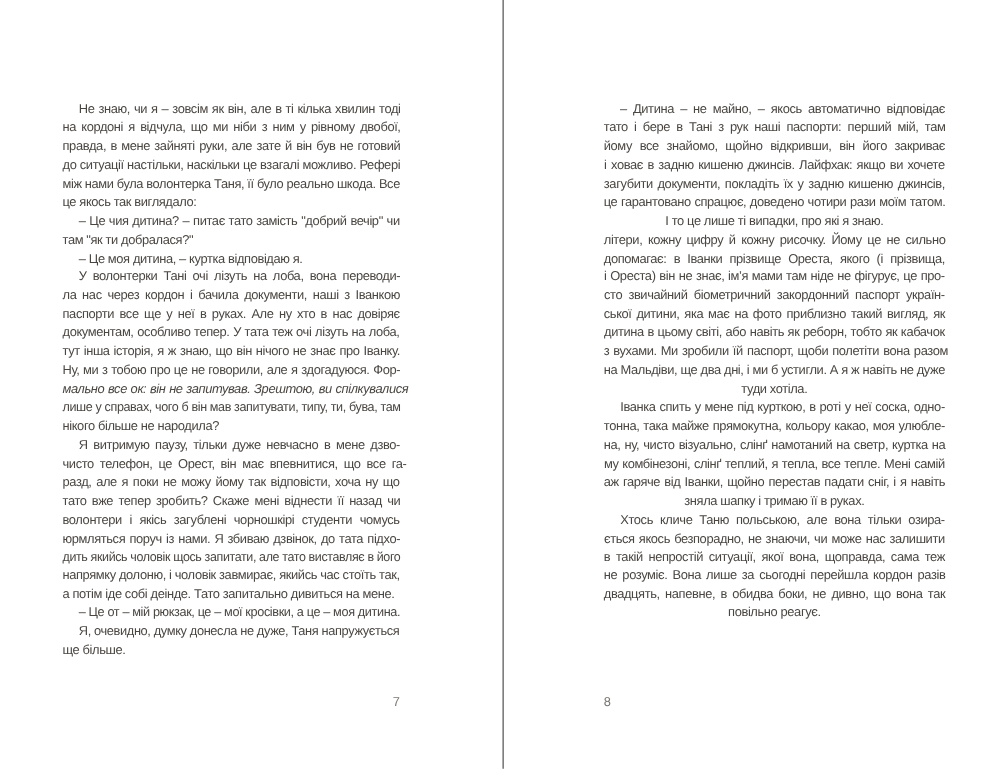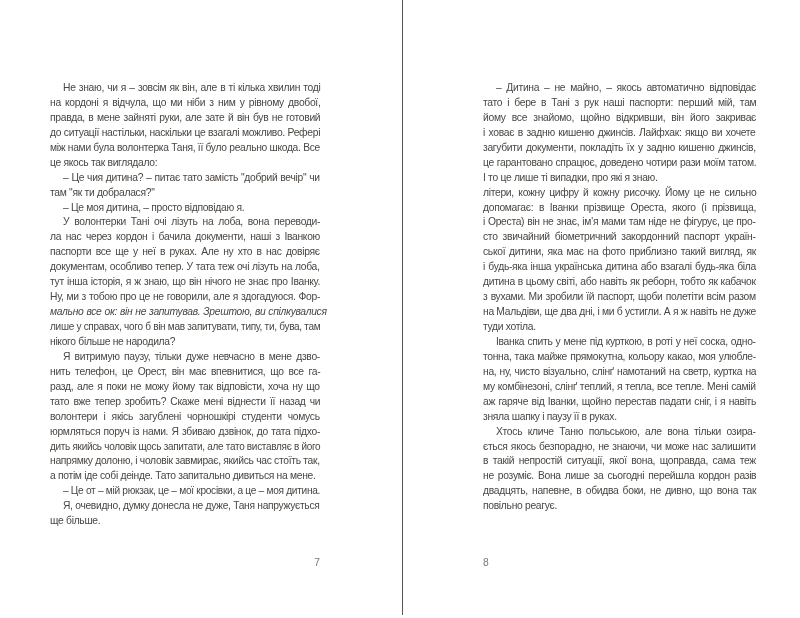--- a/index.html
+++ b/index.html
@@ -56,68 +56,67 @@
 
   <div class="page page-left" style="color: rgb(74, 70, 66);">
       <div class="line indent j" style="color: rgb(74, 70, 66); text-align: right;"><span style="word-spacing: 0.615385px;">Не знаю, чи я – зовсім як він, але в ті кілька хвилин тоді</span></div>
       <div class="line j" style="color: rgb(74, 70, 66);"><span style="word-spacing: 1.63636px;">на кордоні я відчула, що ми ніби з ним у рівному двобої,</span></div>
       <div class="line j" style="color: rgb(74, 70, 66);"><span style="word-spacing: 0.909091px;">правда, в мене зайняті руки, але зате й він був не готовий</span></div>
       <div class="line j" style="color: rgb(74, 70, 66);"><span style="word-spacing: 0.142857px;">до ситуації настільки, наскільки це взагалі можливо. Рефері</span></div>
       <div class="line j" style="color: rgb(74, 70, 66);"><span style="transform: scaleX(0.99631);">між нами була волонтерка Таня, її було реально шкода. Все</span></div>
       <div class="line" style="color: rgb(74, 70, 66);"><span>це якось так виглядало:</span></div>
       <div class="line indent j" style="color: rgb(74, 70, 66);"><span style="word-spacing: 0.4px;">– Це чия дитина? – питає тато замість "добрий вечір" чи</span></div>
       <div class="line" style="color: rgb(74, 70, 66);"><span>там "як ти добралася?"</span></div>
-      <div class="line indent" style="color: rgb(74, 70, 66);"><span>– Це моя дитина, – просто відповідаю я.</span></div>
+      <div class="line indent" style="color: rgb(74, 70, 66);"><span>– Це моя дитина, – куртка відповідаю я.</span></div>
       <div class="line indent j" style="color: rgb(74, 70, 66);"><span style="word-spacing: 2.375px;">У волонтерки Тані очі лізуть на лоба, вона переводи-</span></div>
       <div class="line j" style="color: rgb(74, 70, 66);"><span style="word-spacing: 2px;">ла нас через кордон і бачила документи, наші з Іванкою</span></div>
       <div class="line j" style="color: rgb(74, 70, 66);"><span style="word-spacing: 1.75px;">паспорти все ще у неї в руках. Але ну хто в нас довіряє</span></div>
       <div class="line j" style="color: rgb(74, 70, 66);"><span style="word-spacing: 0.333333px;">документам, особливо тепер. У тата теж очі лізуть на лоба,</span></div>
       <div class="line j" style="color: rgb(74, 70, 66);"><span style="word-spacing: 0.583333px;">тут інша історія, я ж знаю, що він нічого не знає про Іванку.</span></div>
       <div class="line j" style="color: rgb(74, 70, 66);"><span style="word-spacing: 0.363636px;">Ну, ми з тобою про це не говорили, але я здогадуюся. Фор-</span></div>
       <div class="line j" style="color: rgb(74, 70, 66); font-style: italic;"><span style="word-spacing: 0.375px;">мально все ок: він не запитував. Зрештою, ви спілкувалися</span></div>
       <div class="line j" style="color: rgb(74, 70, 66);"><span style="transform: scaleX(0.974729);">лише у справах, чого б він мав запитувати, типу, ти, бува, там</span></div>
       <div class="line" style="color: rgb(74, 70, 66);"><span>нікого більше не народила?</span></div>
       <div class="line indent j" style="color: rgb(74, 70, 66);"><span style="word-spacing: 1.875px;">Я витримую паузу, тільки дуже невчасно в мене дзво-</span></div>
-      <div class="line j" style="color: rgb(74, 70, 66);"><span style="word-spacing: 2.22222px;">нить телефон, це Орест, він має впевнитися, що все га-</span></div>
+      <div class="line j" style="color: rgb(74, 70, 66);"><span style="word-spacing: 2.22222px;">чисто телефон, це Орест, він має впевнитися, що все га-</span></div>
       <div class="line j" style="color: rgb(74, 70, 66);"><span style="word-spacing: 1.18182px;">разд, але я поки не можу йому так відповісти, хоча ну що</span></div>
       <div class="line j" style="color: rgb(74, 70, 66);"><span style="word-spacing: 1.66667px;">тато вже тепер зробить? Скаже мені віднести її назад чи</span></div>
       <div class="line j" style="color: rgb(74, 70, 66);"><span style="word-spacing: 3.5px;">волонтери і якісь загублені чорношкірі студенти чомусь</span></div>
       <div class="line j" style="color: rgb(74, 70, 66);"><span style="word-spacing: 0.777778px;">юрмляться поруч із нами. Я збиваю дзвінок, до тата підхо-</span></div>
       <div class="line j" style="color: rgb(74, 70, 66); text-decoration: underline;"><span style="transform: scaleX(0.967742);">дить якийсь чоловік щось запитати, але тато виставляє в його</span></div>
       <div class="line j" style="color: rgb(74, 70, 66);"><span style="word-spacing: 0px;">напрямку долоню, і чоловік завмирає, якийсь час стоїть так,</span></div>
       <div class="line" style="color: rgb(74, 70, 66);"><span>а потім іде собі деінде. Тато запитально дивиться на мене.</span></div>
       <div class="line indent" style="color: rgb(74, 70, 66);"><span style="transform: scaleX(0.984674);">– Це от – мій рюкзак, це – мої кросівки, а це – моя дитина.</span></div>
       <div class="line indent j" style="color: rgb(74, 70, 66);"><span style="transform: scaleX(0.996124);">Я, очевидно, думку донесла не дуже, Таня напружується</span></div>
       <div class="line" style="color: rgb(74, 70, 66);"><span>ще більше.</span></div>
     </div>
 
-  <div class="page page-right" style="color: rgb(74, 70, 66);">
+  <div class="page page-right" style="color: rgb(74, 70, 66); text-align: center;">
       <div class="line indent j" style="color: rgb(74, 70, 66);"><span style="word-spacing: 2.375px;">– Дитина – не майно, – якось автоматично відповідає</span></div>
       <div class="line j" style="color: rgb(74, 70, 66);"><span style="word-spacing: 2.45455px;">тато і бере в Тані з рук наші паспорти: перший мій, там</span></div>
       <div class="line j" style="color: rgb(74, 70, 66);"><span style="word-spacing: 3.57143px;">йому все знайомо, щойно відкривши, він його закриває</span></div>
       <div class="line j" style="color: rgb(74, 70, 66);"><span style="word-spacing: 1px;">і ховає в задню кишеню джинсів. Лайфхак: якщо ви хочете</span></div>
       <div class="line j" style="color: rgb(74, 70, 66);"><span style="word-spacing: 1.14286px;">загубити документи, покладіть їх у задню кишеню джинсів,</span></div>
       <div class="line j" style="color: rgb(74, 70, 66);"><span style="word-spacing: 0.285714px;">це гарантовано спрацює, доведено чотири рази моїм татом.</span></div>
       <div class="line" style="color: rgb(74, 70, 66);"><span>І то це лише ті випадки, про які я знаю.</span></div>
       <div class="line j" style="color: rgb(74, 70, 66);"><span style="word-spacing: 1.88889px;">літери, кожну цифру й кожну рисочку. Йому це не сильно</span></div>
       <div class="line j" style="color: rgb(74, 70, 66);"><span style="word-spacing: 3.14286px;">допомагає: в Іванки прізвище Ореста, якого (і прізвища,</span></div>
       <div class="line j" style="color: rgb(74, 70, 66);"><span style="word-spacing: 0.416667px;">і Ореста) він не знає, ім’я мами там ніде не фігурує, це про-</span></div>
       <div class="line j" style="color: rgb(74, 70, 66);"><span style="word-spacing: 2.4px;">сто звичайний біометричний закордонний паспорт україн-</span></div>
       <div class="line j" style="color: rgb(74, 70, 66);"><span style="word-spacing: 1.33333px;">ської дитини, яка має на фото приблизно такий вигляд, як</span></div>
-      <div class="line j" style="color: rgb(74, 70, 66);"><span style="word-spacing: 0.75px;">і будь-яка інша українська дитина або взагалі будь-яка біла</span></div>
       <div class="line j" style="color: rgb(74, 70, 66);"><span style="word-spacing: 0.3px;">дитина в цьому світі, або навіть як реборн, тобто як кабачок</span></div>
-      <div class="line j" style="color: rgb(74, 70, 66);"><span style="word-spacing: 0.666667px;">з вухами. Ми зробили їй паспорт, щоби полетіти всім разом</span></div>
+      <div class="line j" style="color: rgb(74, 70, 66);"><span style="word-spacing: 0.666667px;">з вухами. Ми зробили їй паспорт, щоби полетіти вона разом</span></div>
       <div class="line j" style="color: rgb(74, 70, 66);"><span style="word-spacing: 0px;">на Мальдіви, ще два дні, і ми б устигли. А я ж навіть не дуже</span></div>
       <div class="line" style="color: rgb(74, 70, 66);"><span>туди хотіла.</span></div>
       <div class="line indent j" style="color: rgb(74, 70, 66);"><span style="word-spacing: 0.545455px;">Іванка спить у мене під курткою, в роті у неї соска, одно-</span></div>
       <div class="line j" style="color: rgb(74, 70, 66);"><span style="word-spacing: 0.571429px;">тонна, така майже прямокутна, кольору какао, моя улюбле-</span></div>
       <div class="line j" style="color: rgb(74, 70, 66);"><span style="word-spacing: 0.666667px;">на, ну, чисто візуально, слінґ намотаний на светр, куртка на</span></div>
       <div class="line j" style="color: rgb(74, 70, 66);"><span style="word-spacing: 0.444444px;">му комбінезоні, слінґ теплий, я тепла, все тепле. Мені самій</span></div>
       <div class="line j" style="color: rgb(74, 70, 66);"><span style="word-spacing: 0.8px;">аж гаряче від Іванки, щойно перестав падати сніг, і я навіть</span></div>
-      <div class="line" style="color: rgb(74, 70, 66);"><span>зняла шапку і паузу її в руках.</span></div>
+      <div class="line" style="color: rgb(74, 70, 66);"><span>зняла шапку і тримаю її в руках.</span></div>
       <div class="line indent j" style="color: rgb(74, 70, 66);"><span style="word-spacing: 3px;">Хтось кличе Таню польською, але вона тільки озира-</span></div>
       <div class="line j" style="color: rgb(74, 70, 66);"><span style="word-spacing: 0.75px;">ється якось безпорадно, не знаючи, чи може нас залишити</span></div>
       <div class="line j" style="color: rgb(74, 70, 66);"><span style="word-spacing: 2px;">в такій непростій ситуації, якої вона, щоправда, сама теж</span></div>
       <div class="line j" style="color: rgb(74, 70, 66);"><span style="word-spacing: 1.5px;">не розуміє. Вона лише за сьогодні перейшла кордон разів</span></div>
       <div class="line j" style="color: rgb(74, 70, 66);"><span style="word-spacing: 1.66667px;">двадцять, напевне, в обидва боки, не дивно, що вона так</span></div>
       <div class="line" style="color: rgb(74, 70, 66);"><span>повільно реагує.</span></div>
     </div>
 
   <div class="pagenum pagenum-left" style="color: rgb(122, 118, 114);">7</div>
 

